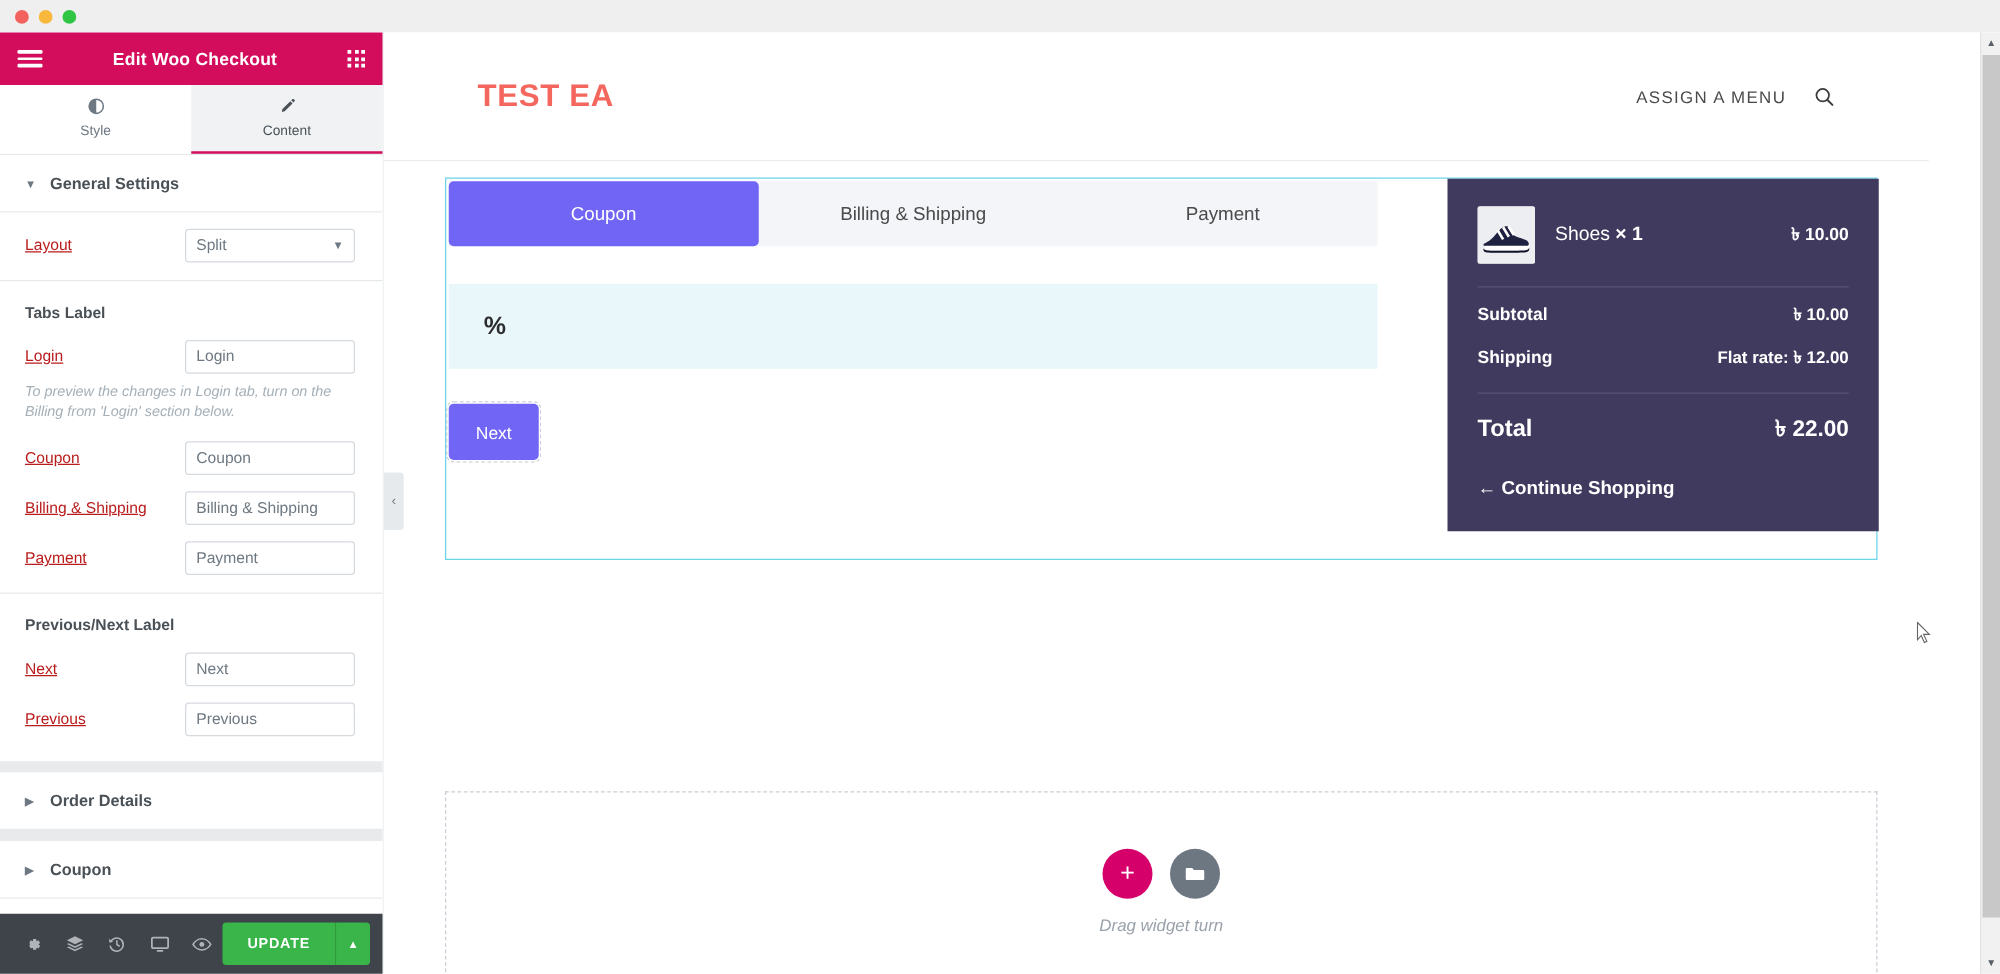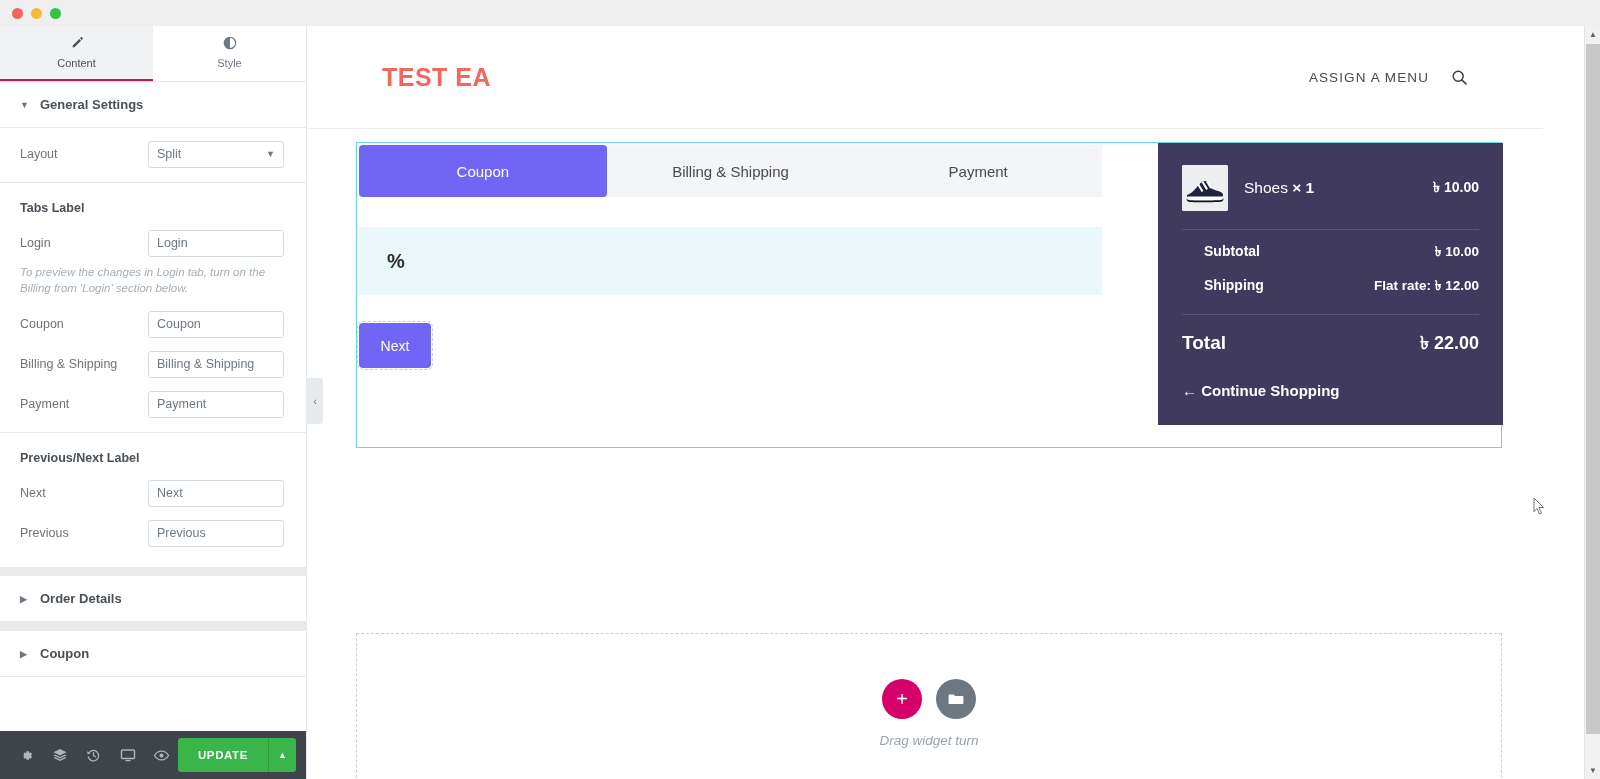--- a/index.html
+++ b/index.html
@@ -61,21 +61,21 @@
     padding: 0 20px; border-bottom: 1px solid #e6e9ec;
     font-size: 13px; font-weight: bold; color: #495157; cursor: pointer;
     background: #fff;
   }
   .section-head .caret { font-size: 9px; color: #6d7882; width: 8px; }
   .section-gap { height: 9px; background: #e8eaec; }
   .section-head.collapsed { border-top: none; }
 
   .controls { padding: 6px 20px 14px 20px; }
   .row { display: flex; align-items: center; min-height: 40px; }
-  .row .lbl { width: 128px; font-size: 12.5px; color: #737373; }
+  .row .lbl { width: 128px; font-size: 12.5px; color: #b91c1c; text-decoration: underline; }
   .row .fld { flex: 1; }
   .hr { height: 1px; background: #e6e9ec; margin: 8px -20px 6px -20px; }
   .sub-head {
     font-size: 12.5px; font-weight: bold; color: #495157;
     padding: 12px 0 8px 0;
   }
   input.txt, .sel {
     width: 136px; height: 27px; border: 1px solid #d5dadf; border-radius: 3px;
     background: #fff; color: #6d7882; font-size: 12.5px;
     padding: 0 8px; font-family: "Liberation Sans", sans-serif; outline: none;
@@ -172,21 +172,21 @@
   .shoe-thumb {
     width: 46px; height: 46px; background: #e9eaee; border-radius: 2px;
     position: relative; overflow: hidden; flex: 0 0 46px;
   }
   .oc-name { font-size: 15.5px; flex: 1; }
   .oc-name b { font-weight: bold; }
   .oc-price { font-size: 14px; font-weight: bold; white-space: nowrap; }
   .oc-div { height: 1px; background: #595376; }
   .oc-row {
     display: flex; justify-content: space-between; align-items: baseline;
-    padding: 11px 0 0 0; font-size: 14px; font-weight: bold; margin-left: 22px;
+    padding: 11px 0 0 0; font-size: 14px; font-weight: bold;
   }
   .oc-row .v { font-size: 13.5px; }
   .oc-total {
     display: flex; justify-content: space-between; align-items: baseline;
     padding: 14px 0 0 0;
   }
   .oc-total .k { font-size: 19px; font-weight: bold; }
   .oc-total .v { font-size: 18px; font-weight: bold; }
   .oc-cont {
     padding-top: 22px; font-size: 15px; font-weight: bold; cursor: pointer;
@@ -235,38 +235,57 @@
 <div class="window-chrome">
   <div class="traffic-lights">
     <span class="tl red"></span>
     <span class="tl yellow"></span>
     <span class="tl green"></span>
   </div>
 </div>
 
 <div class="panel">
 
+  <div class="panel-header">
+    <span class="hamburger">
+      <i></i>
+        <i></i>
+        <i></i>
+    </span>
+    <span class="panel-title">Edit Woo Checkout</span>
+    <span class="grid-icon">
+      <i></i>
+        <i></i>
+        <i></i>
+        <i></i>
+        <i></i>
+        <i></i>
+        <i></i>
+        <i></i>
+        <i></i>
+    </span>
+  </div>
 
   <div class="panel-tabs">
-    <div class="panel-tab active">
-      <span class="ico">
-        <svg width="14" height="14" viewBox="0 0 16 16">
-            <path fill="#495157" d="M12.3 1.7a1.2 1.2 0 011.7 0l.3.3a1.2 1.2 0 010 1.7l-.9.9-2-2 .9-.9zM10.6 3.4l2 2-7.2 7.2-2.6.6.6-2.6 7.2-7.2z"></path>
-          </svg>
-      </span>
-      <span>Content</span>
-    </div>
     <div class="panel-tab inactive">
       <span class="ico">
         <svg width="14" height="14" viewBox="0 0 16 16">
             <circle cx="8" cy="8" r="6.5" fill="none" stroke="#6d7882" stroke-width="1.4"></circle>
             <path fill="#6d7882" d="M8 1.5a6.5 6.5 0 000 13z"></path>
           </svg>
       </span>
       <span>Style</span>
+    </div>
+    <div class="panel-tab active">
+      <span class="ico">
+        <svg width="14" height="14" viewBox="0 0 16 16">
+            <path fill="#495157" d="M12.3 1.7a1.2 1.2 0 011.7 0l.3.3a1.2 1.2 0 010 1.7l-.9.9-2-2 .9-.9zM10.6 3.4l2 2-7.2 7.2-2.6.6.6-2.6 7.2-7.2z"></path>
+          </svg>
+      </span>
+      <span>Content</span>
     </div>
   </div>
 
   <div class="panel-body">
 
     <div class="section-head">
       <span class="caret">▼</span>
       <span>General Settings</span>
     </div>
 

